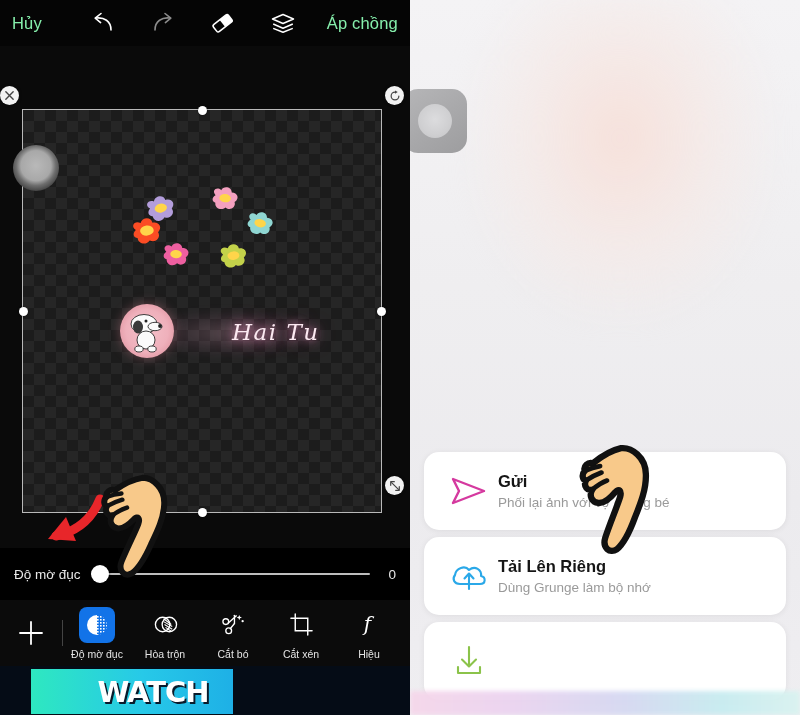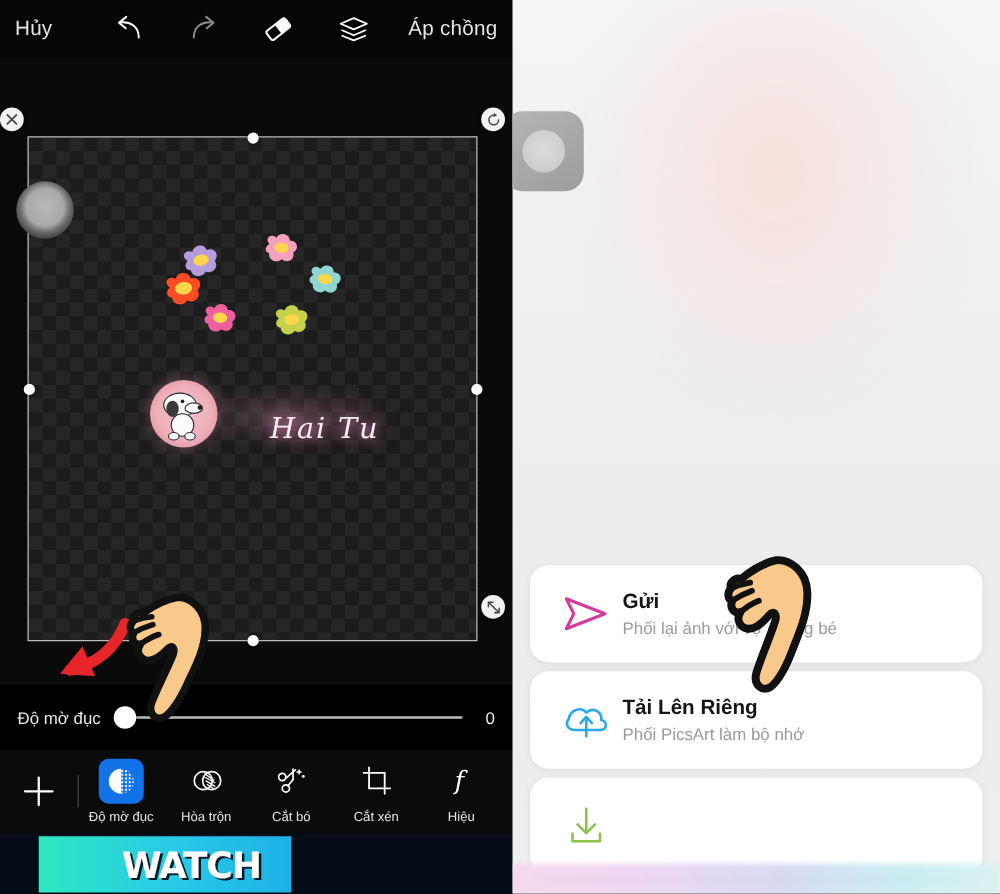--- a/index.html
+++ b/index.html
@@ -14,21 +14,21 @@
   .left-panel{
     position:absolute;left:0;top:0;width:410px;height:715px;
     background:#000;overflow:hidden;
   }
   .topbar{
     position:absolute;left:0;top:0;width:410px;height:46px;
     background:#050505;display:flex;align-items:center;
     justify-content:space-between;padding:0 12px;box-sizing:border-box;
   }
   .topbar-text{
-    color:#e5e5e5;font-size:16.5px;letter-spacing:.2px;
+    color:#86efac;font-size:16.5px;letter-spacing:.2px;
     white-space:nowrap;
   }
   .topbar-icons{display:flex;align-items:center;gap:30px;margin-left:18px;}
   .ticon{width:30px;height:30px;display:flex;align-items:center;justify-content:center;}
 
   
   .canvas-area{
     position:absolute;left:0;top:46px;width:410px;height:502px;
     background:#0a0a0a;overflow:hidden;
   }
@@ -280,21 +280,21 @@
             <ellipse cx="26" cy="36" rx="9" ry="9"></ellipse>
             <ellipse cx="19" cy="45" rx="4.2" ry="3"></ellipse>
             <ellipse cx="32" cy="45" rx="4.2" ry="3"></ellipse>
           </g>
           <ellipse cx="18" cy="23" rx="5" ry="6.5" fill="#3a3a3a"></ellipse>
           <circle cx="26" cy="17" r="1.5" fill="#222"></circle>
           <circle cx="40" cy="22" r="1.9" fill="#222"></circle>
         </svg>
       </div>
 
-      <div class="txt-script" style="left:216px;top:273px;margin-top:11px;">Hai Tu</div>
+      <div class="txt-script" style="left:232px;top:273px;">Hai Tu</div>
 
       <div class="corner-btn corner-close" style="top:40px;left:0px;">
         <svg width="11" height="11" viewBox="0 0 12 12">
           <path d="M2 2 L10 10 M10 2 L2 10" stroke="#444" stroke-width="1.5" stroke-linecap="round"></path>
         </svg>
       </div>
       <div class="corner-btn corner-rotate" style="top:40px;left:385px;">
         <svg width="12" height="12" viewBox="0 0 14 14">
           <path d="M11.5 7 A4.5 4.5 0 1 1 7 2.5" stroke="#444" stroke-width="1.4" fill="none" stroke-linecap="round"></path>
           <path d="M7 0.5 L7 4.4 L10.2 2.4 Z" fill="#444"></path>
@@ -433,21 +433,21 @@
 
     <div class="card card2">
       <div class="card-ic">
         <svg width="40" height="34" viewBox="0 0 40 34">
           <path d="M11 25 C5 25 3 20 6 16 C7 9 16 6 20 11 C26 6 33 11 32 17 C37 18 37 25 31 25 Z" fill="none" stroke="#2aa8e8" stroke-width="2.1" stroke-linejoin="round"></path>
           <path d="M20 30 L20 15 M15.5 19.5 L20 14.5 L24.5 19.5" fill="none" stroke="#2aa8e8" stroke-width="2.1" stroke-linecap="round" stroke-linejoin="round"></path>
         </svg>
       </div>
       <div class="card-txt">
         <div class="card-title">Tải Lên Riêng</div>
-        <div class="card-sub">Phối PicsArt làm bộ nhớ</div>
+        <div class="card-sub">Dùng Grunge làm bộ nhớ</div>
       </div>
     </div>
 
     <div class="card card3">
       <div class="card-ic">
         <svg width="38" height="36" viewBox="0 0 38 36">
           <path d="M19 4 L19 23 M12 16.5 L19 23.5 L26 16.5" fill="none" stroke="#8bc34a" stroke-width="2.1" stroke-linecap="round" stroke-linejoin="round"></path>
           <path d="M8 24 L8 30 L30 30 L30 24" fill="none" stroke="#8bc34a" stroke-width="2.1" stroke-linecap="round" stroke-linejoin="round"></path>
         </svg>
       </div>

